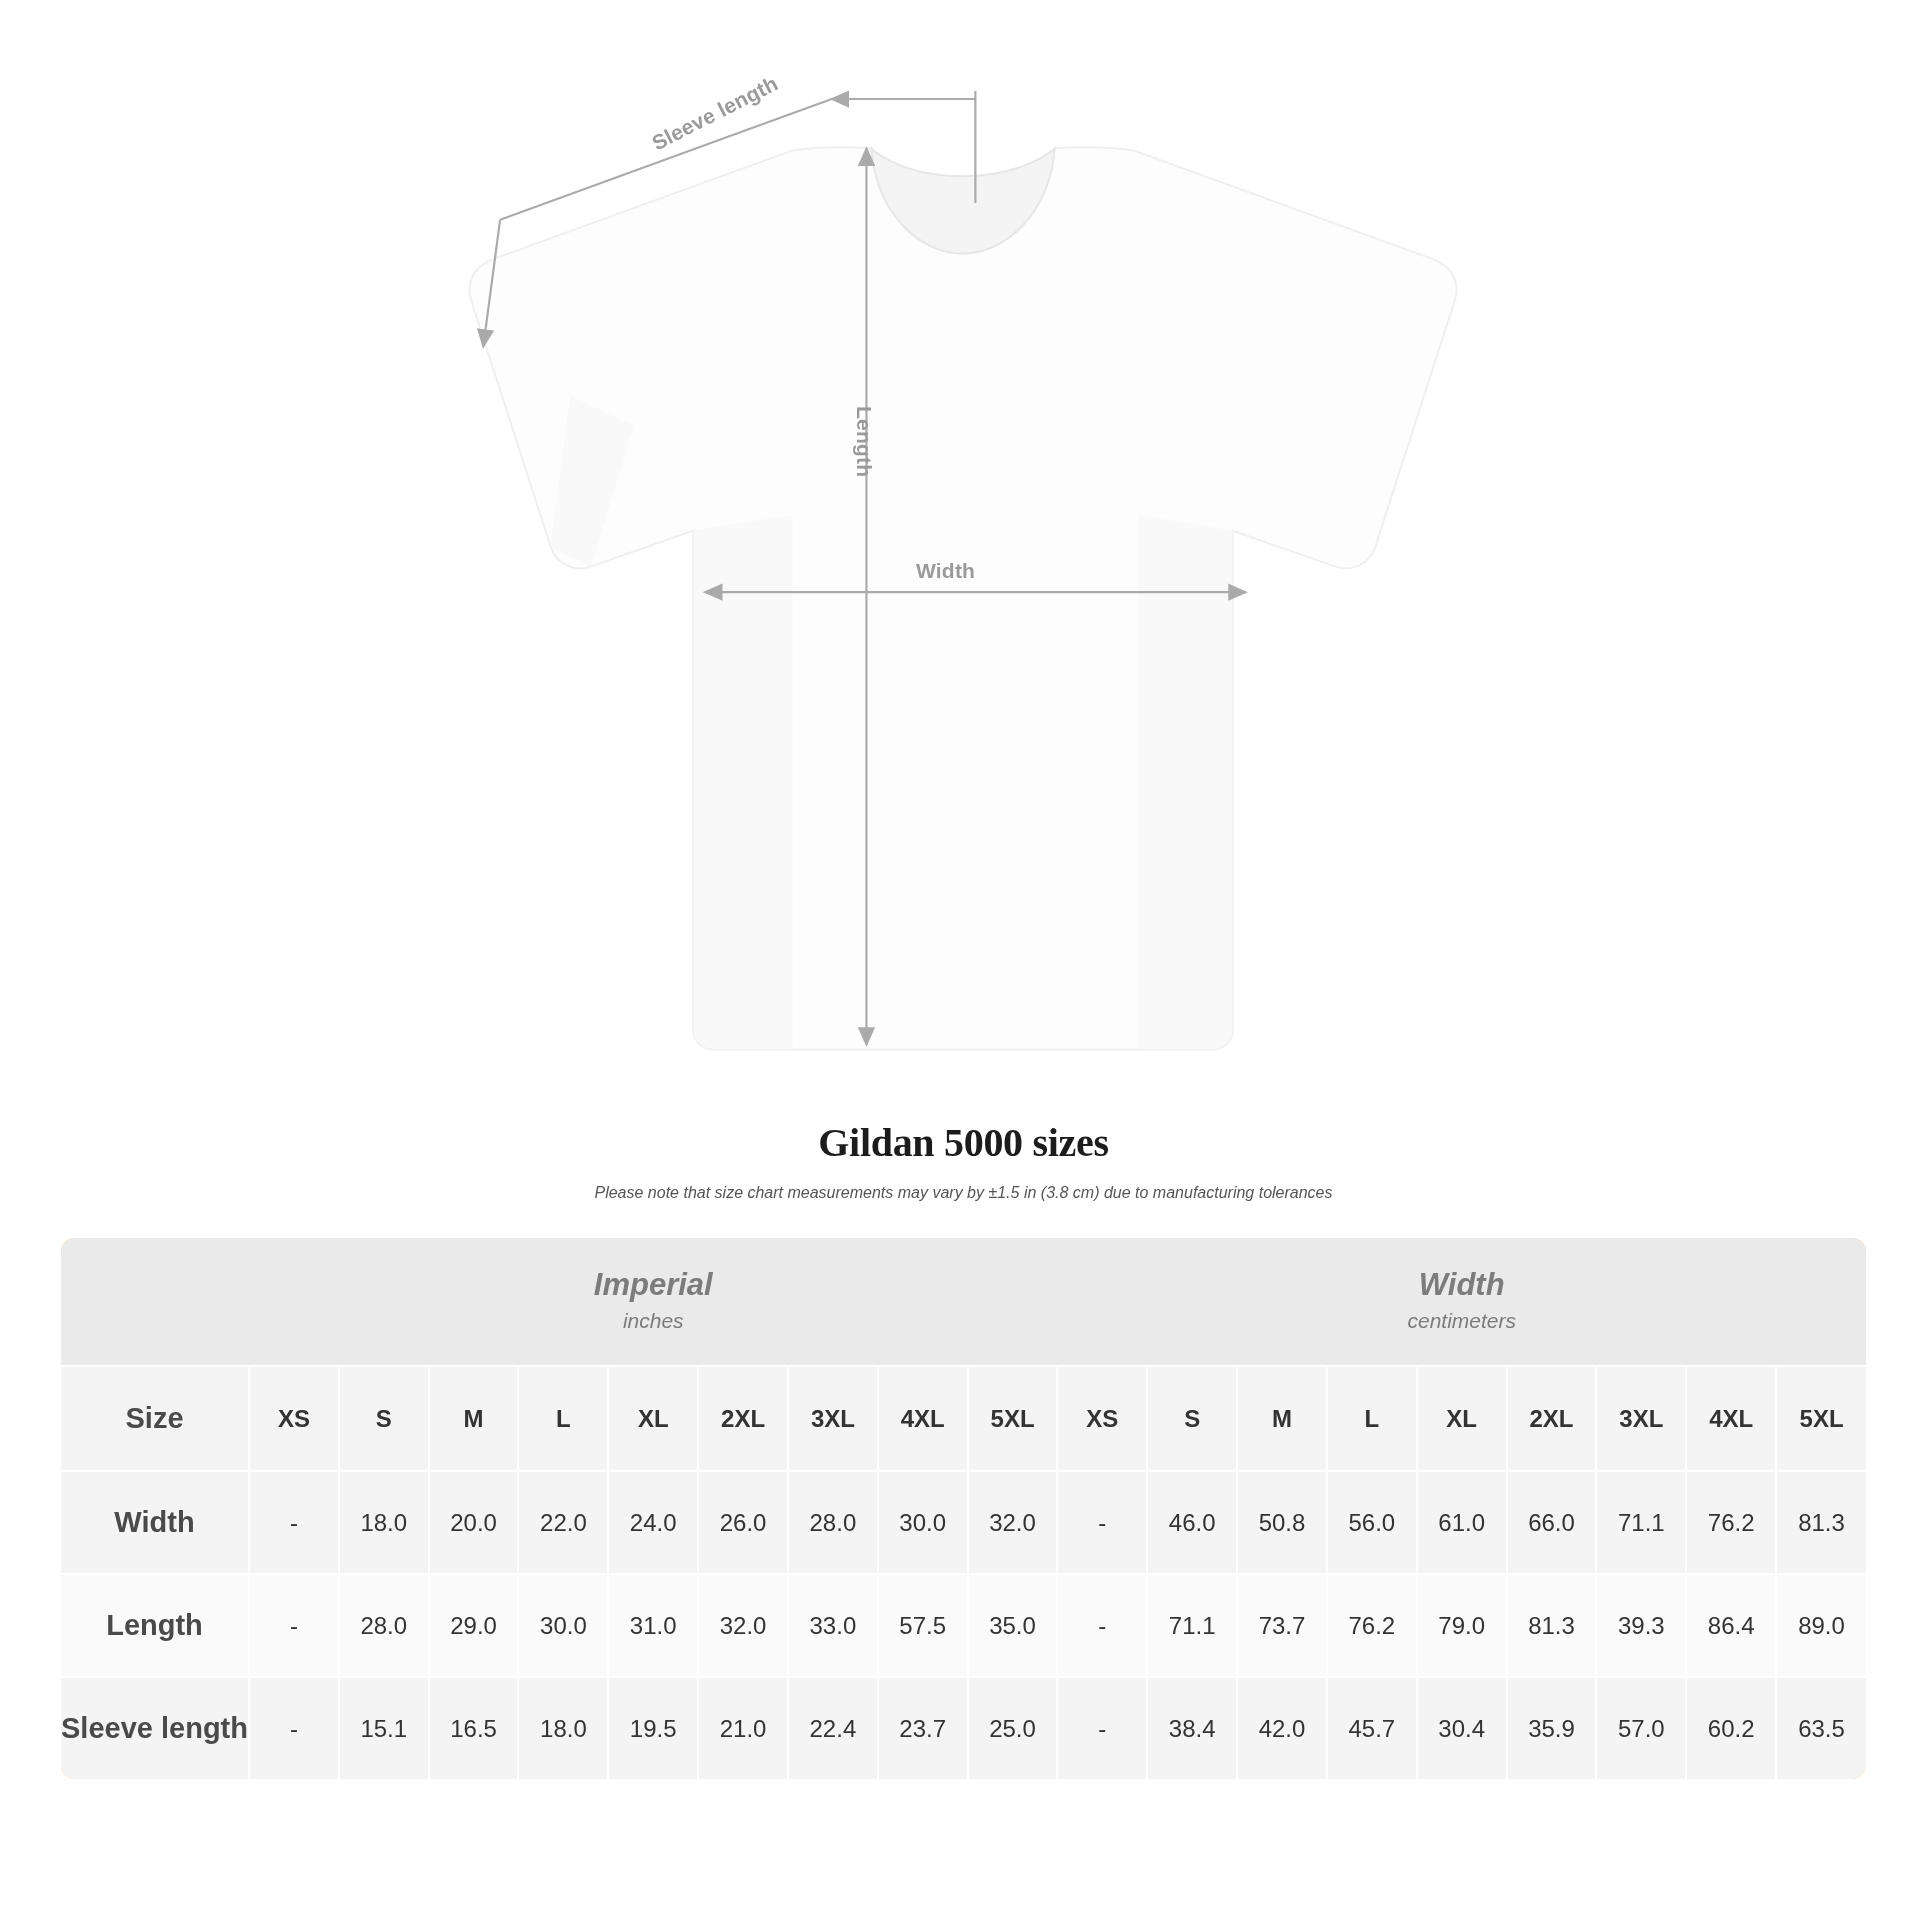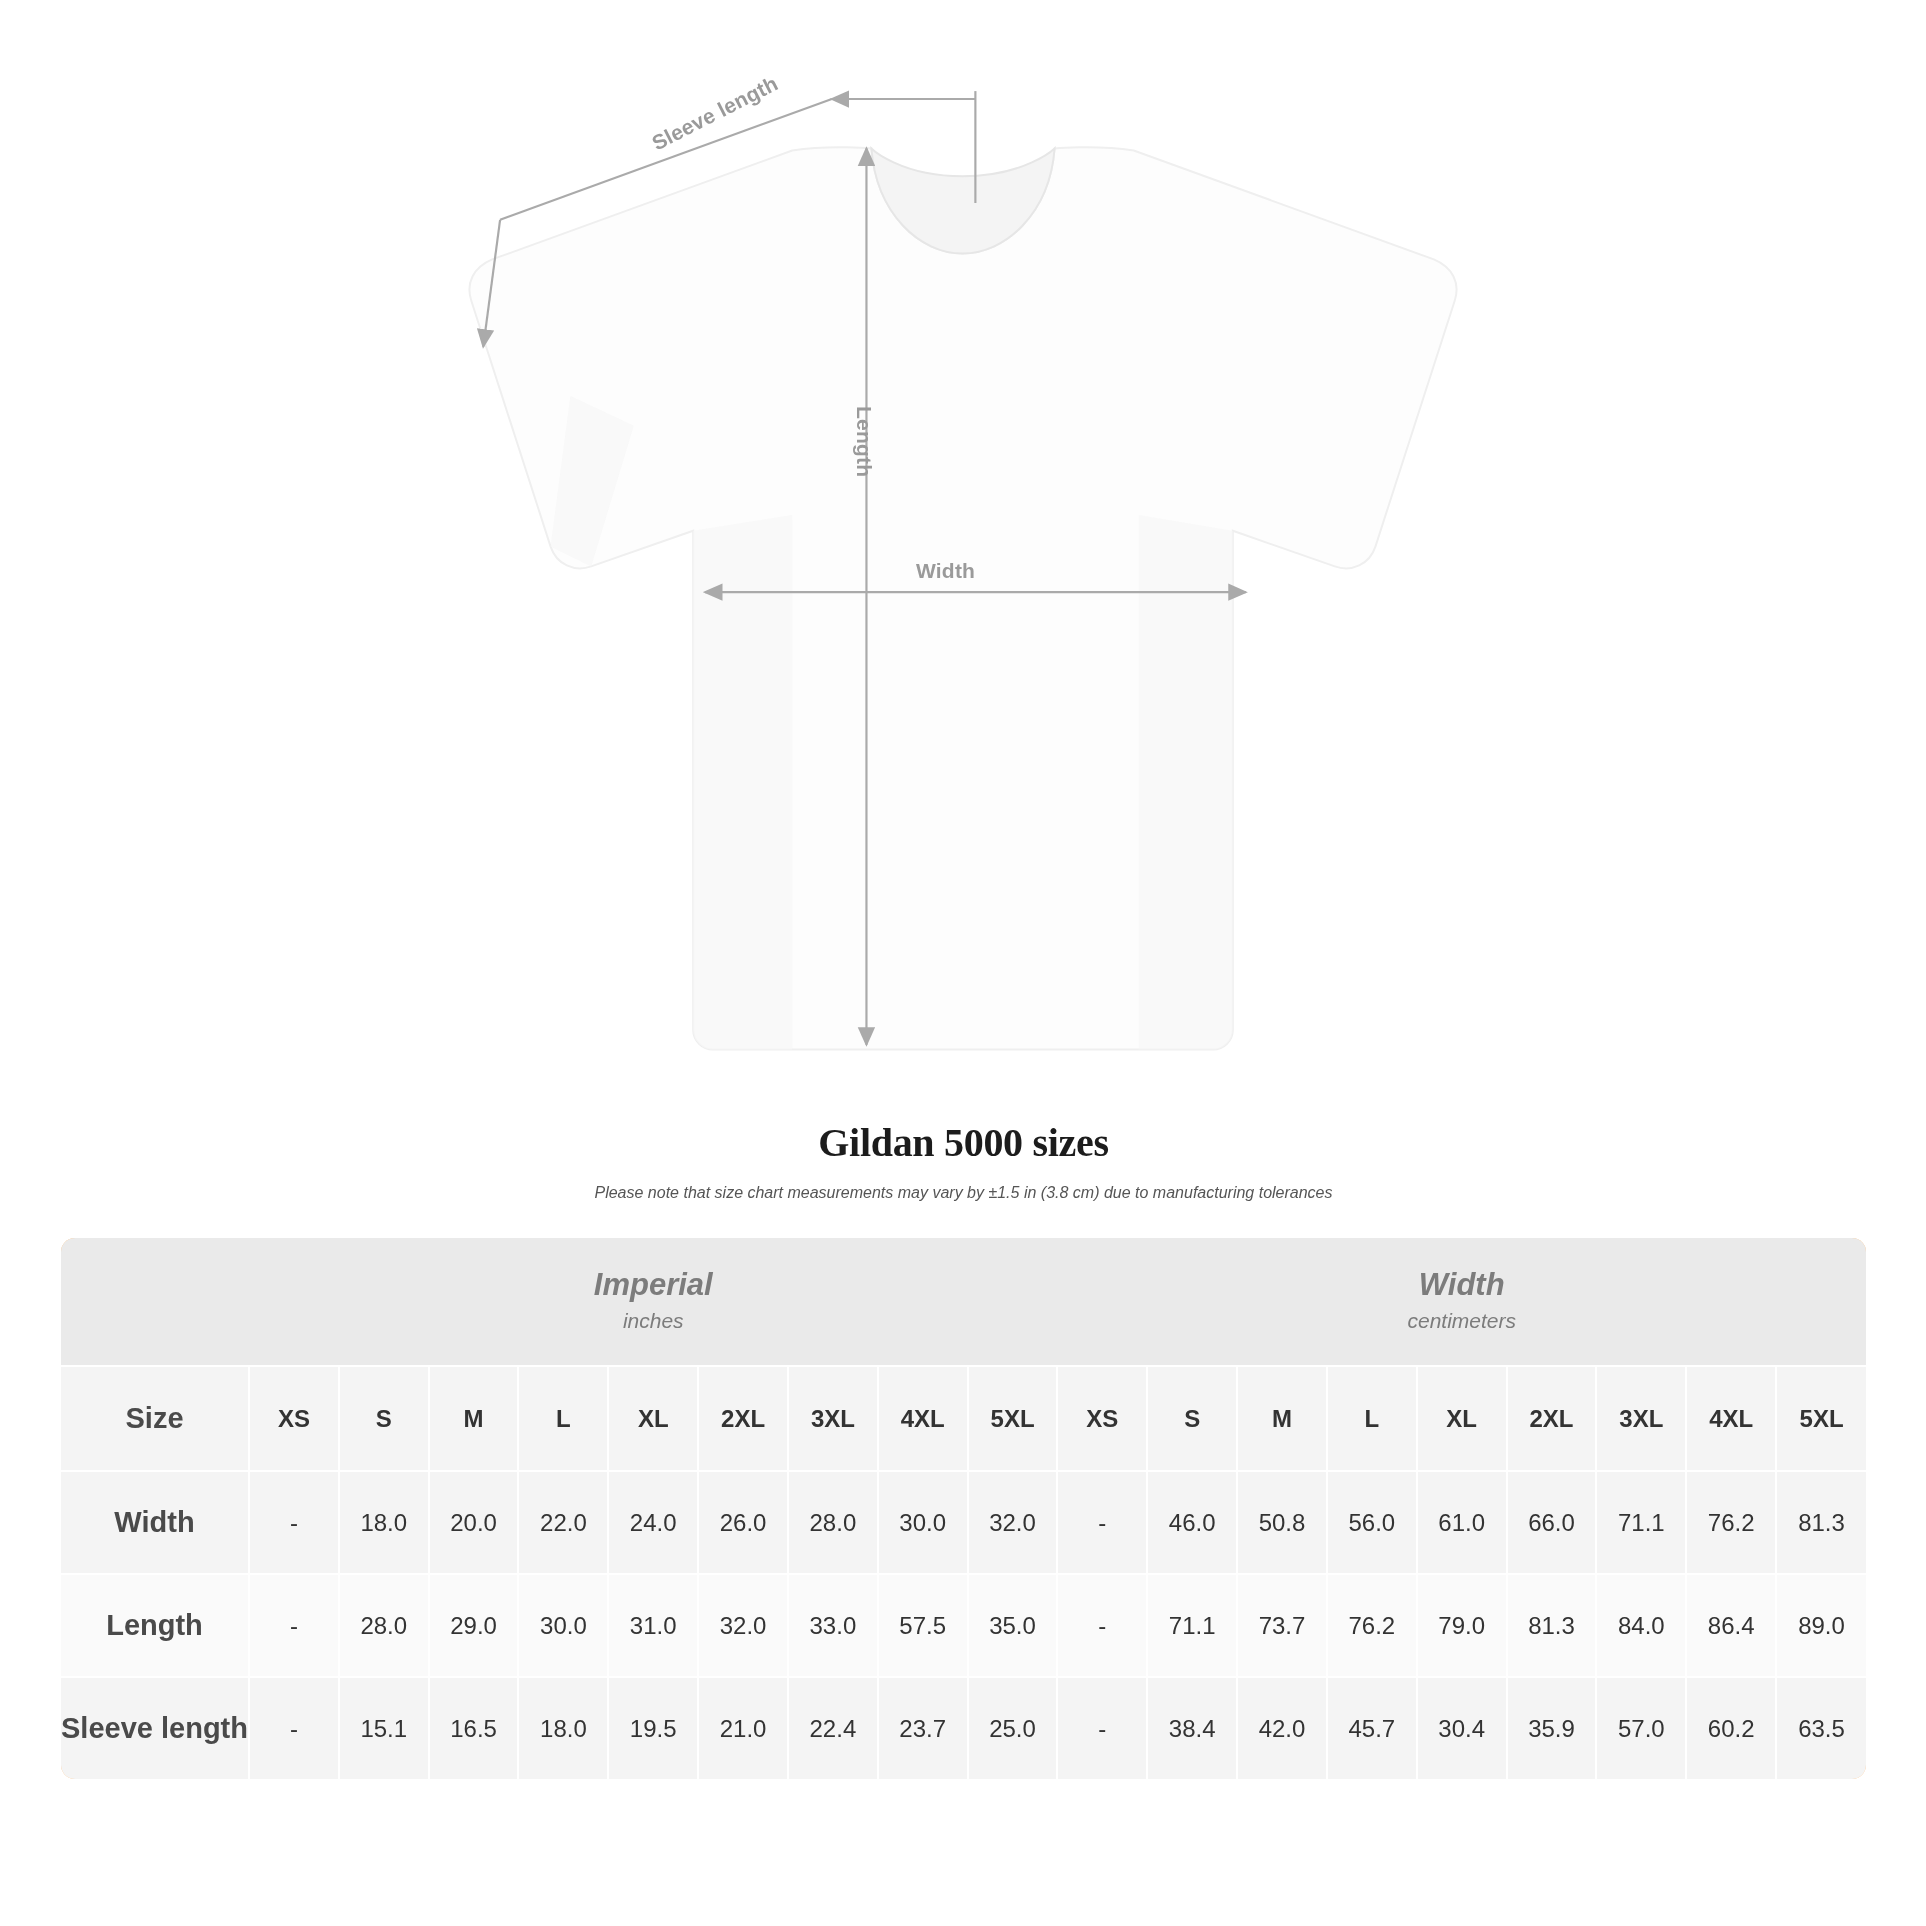--- a/index.html
+++ b/index.html
@@ -280,21 +280,21 @@
           <td>32.0</td>
           <td>33.0</td>
           <td>57.5</td>
           <td>35.0</td>
           <td>-</td>
           <td>71.1</td>
           <td>73.7</td>
           <td>76.2</td>
           <td>79.0</td>
           <td>81.3</td>
-          <td>84.0</td>
+          <td>39.3</td>
           <td>86.4</td>
           <td>89.0</td>
         </tr>
 
         <tr class="data-row odd">
           <td class="rowlabel">Sleeve length</td>
           <td>-</td>
           <td>15.1</td>
           <td>16.5</td>
           <td>18.0</td>

